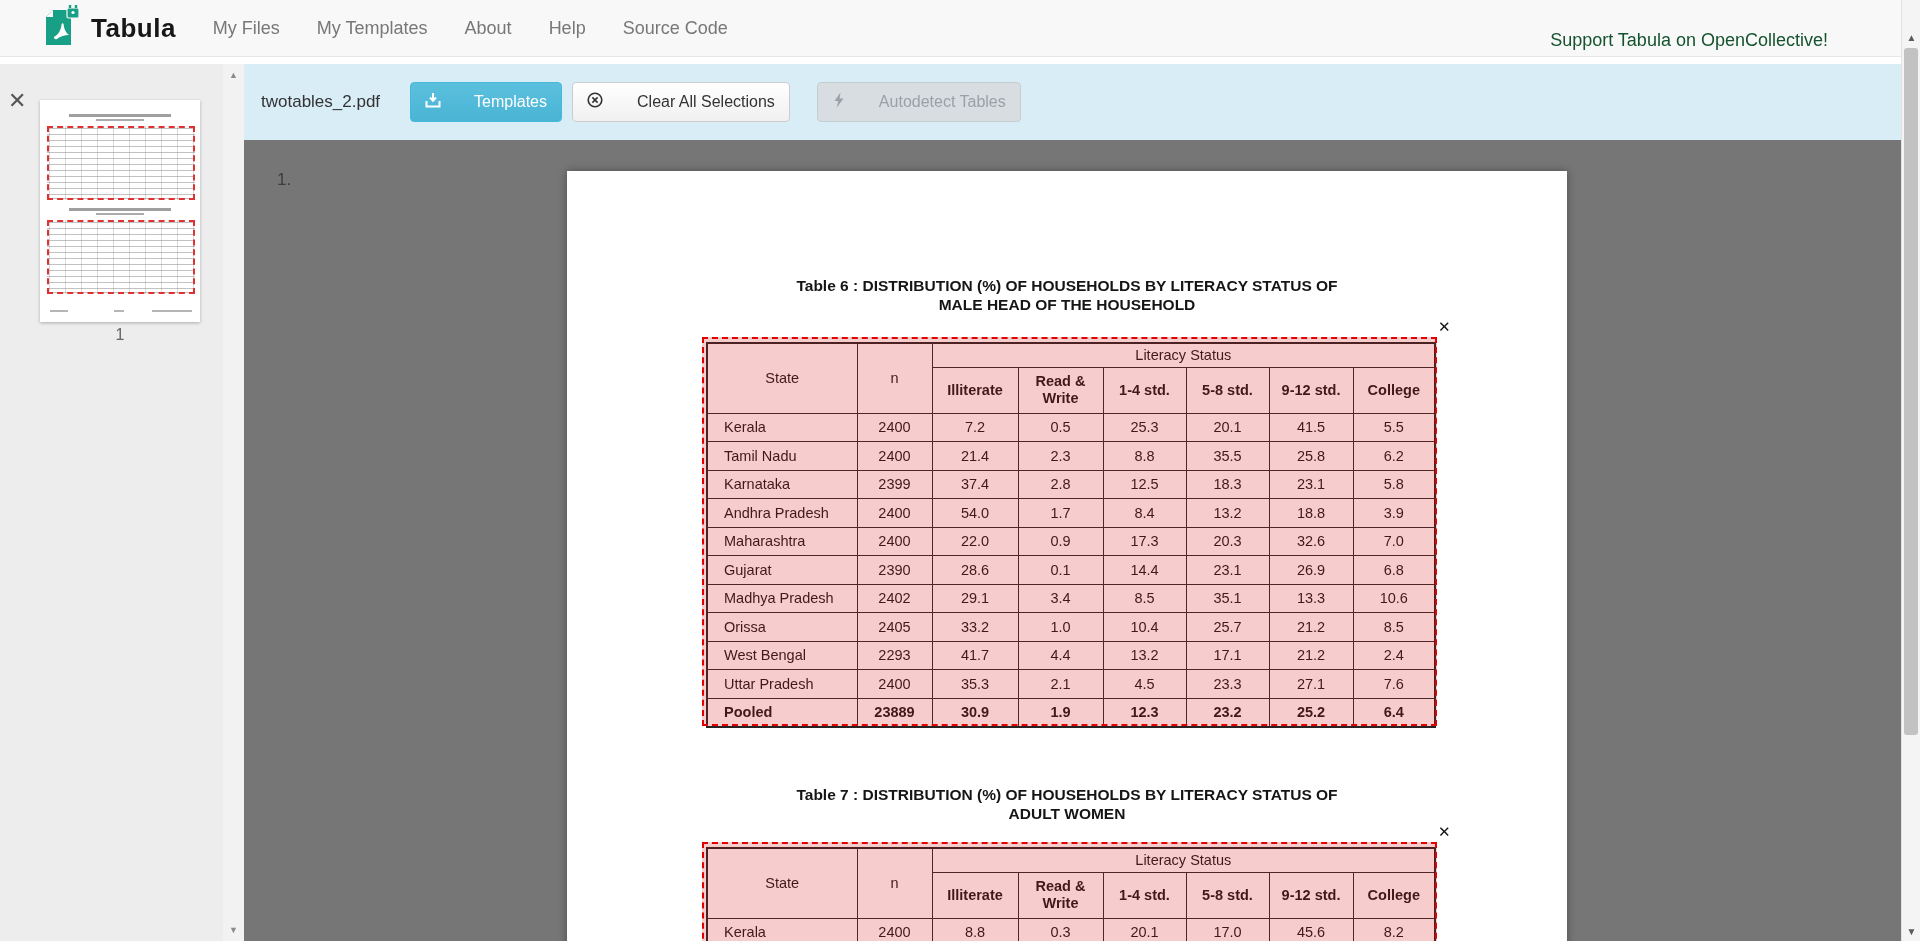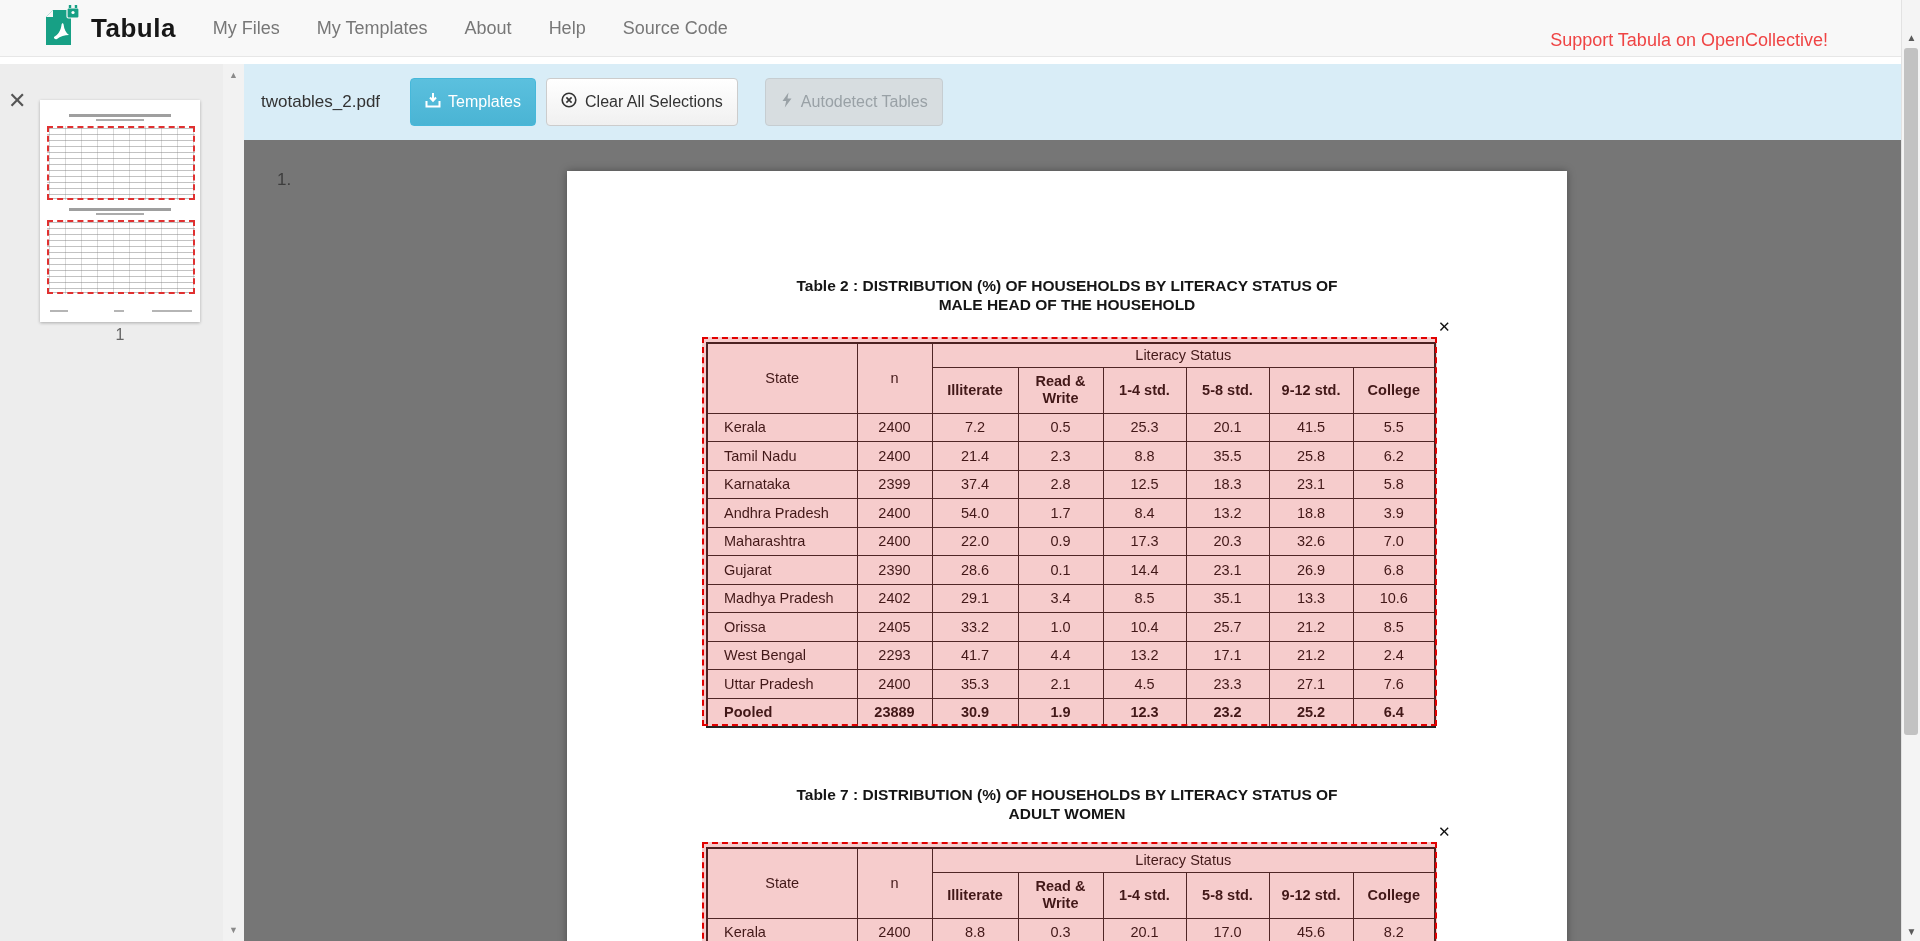--- a/index.html
+++ b/index.html
@@ -6,21 +6,21 @@
   body{font-family:"Liberation Sans","DejaVu Sans",sans-serif;background:#fff;}
   .screen{position:relative;width:1920px;height:941px;overflow:hidden;background:#fff;}
 
   
   .navbar{position:absolute;left:0;top:0;width:1920px;height:57px;background:#f8f8f8;
           border-bottom:1px solid #e7e7e7;display:flex;align-items:center;box-sizing:border-box;padding-left:45px;}
   .brand{display:flex;align-items:center;cursor:pointer;}
   .brand-name{font-size:26px;font-weight:bold;color:#171717;margin-left:10px;letter-spacing:0.5px;}
   .nav-links{display:flex;align-items:center;}
   .nav-links a{font-size:18px;color:#777;text-decoration:none;margin-left:37px;}
-  .support{margin-left:auto;margin-right:92px;font-size:18px;color:#ef4444;text-decoration:none;margin-top:24px;}
+  .support{margin-left:auto;margin-right:92px;font-size:18px;color:#14532d;text-decoration:none;margin-top:24px;}
 
   
   .body-row{position:absolute;top:64px;left:0;width:1920px;height:877px;display:flex;}
 
   
   .sidebar{position:relative;width:244px;height:877px;background:#ededed;flex:0 0 auto;}
   .thumb-close{position:absolute;left:8px;top:26px;font-size:22px;font-weight:900;color:#555;cursor:pointer;line-height:1;}
   .thumb-page{position:absolute;left:40px;top:36px;width:160px;height:222px;background:#fff;
               box-shadow:0 1px 3px rgba(0,0,0,.28);cursor:pointer;}
   .mini-title{height:3px;background:#9f9f9f;width:64%;margin:0 auto;}
@@ -39,22 +39,22 @@
   .side-arrow{position:absolute;left:0;width:21px;text-align:center;font-size:9px;color:#8a8a8a;cursor:pointer;}
   .sa-up{top:6px;} .sa-down{bottom:6px;}
 
   
   .main{position:relative;width:1676px;height:877px;flex:0 0 auto;}
 
   
   .toolbar{position:absolute;left:0;top:0;width:100%;height:76px;background:#d9edf7;
            display:flex;align-items:center;box-sizing:border-box;padding-left:17px;}
   .filename{font-size:17px;color:#333;}
-  .btn{height:48px;display:inline-flex;align-items:center;border-radius:4px;font-size:16px;
-       padding:16px 14px;box-sizing:border-box;cursor:pointer;white-space:nowrap;}
+  .btn{height:40px;display:inline-flex;align-items:center;border-radius:4px;font-size:16px;
+       padding:16px 14px;box-sizing:border-box;cursor:pointer;white-space:nowrap;gap:26px;}
   .btn svg{margin-right:7px;}
   .btn-templates{margin-left:30px;background:linear-gradient(#5bc0de,#4ab4d4);border:1px solid #46b8da;color:#fff;}
   .btn-clear{margin-left:10px;background:linear-gradient(#ffffff,#f0f0f0);border:1px solid #ccc;color:#333;}
   .btn-clear svg{margin-right:8px;}
   .btn-autodetect{margin-left:27px;background:#d7dde0;border:1px solid #c6cdd1;color:#99a1a6;cursor:default;}
   .btn-export{margin-left:auto;margin-right:48px;background:linear-gradient(#53a653,#489548);
               border:1px solid #3e863e;color:#fff;}
 
   
   .canvas{position:absolute;left:0;top:76px;width:100%;height:801px;background:#767676;overflow:hidden;}
@@ -178,21 +178,21 @@
           <span>Autodetect Tables</span>
         </button>
 
       </div>
 
       <div class="canvas">
         <div class="page-marker">1.</div>
 
         <div class="pdf-page">
 
-          <div class="doc-title t6-l1">Table 2 : DISTRIBUTION (%) OF HOUSEHOLDS BY LITERACY STATUS OF</div>
+          <div class="doc-title t6-l1">Table 6 : DISTRIBUTION (%) OF HOUSEHOLDS BY LITERACY STATUS OF</div>
           <div class="doc-title t6-l2">MALE HEAD OF THE HOUSEHOLD</div>
 
           <table class="doc-table t6">
             <colgroup>
               <col style="width:150px">
                 <col style="width:75px">
                 <col style="width:86px">
                 <col style="width:85px">
               <col style="width:83px">
                 <col style="width:83px">

